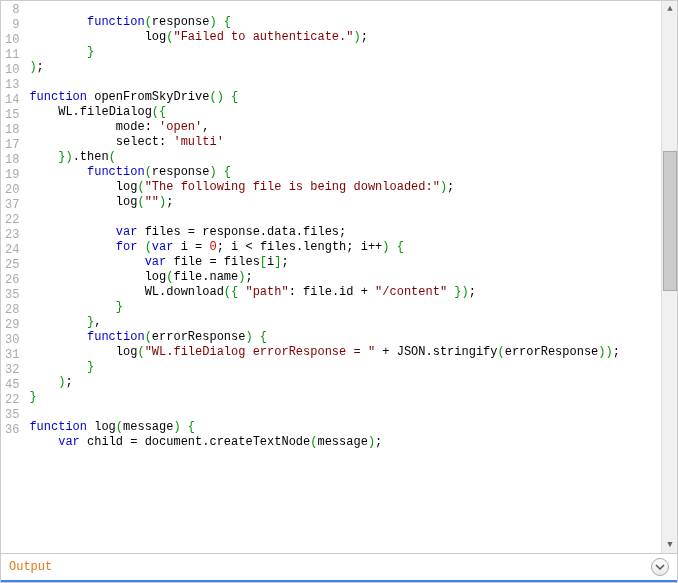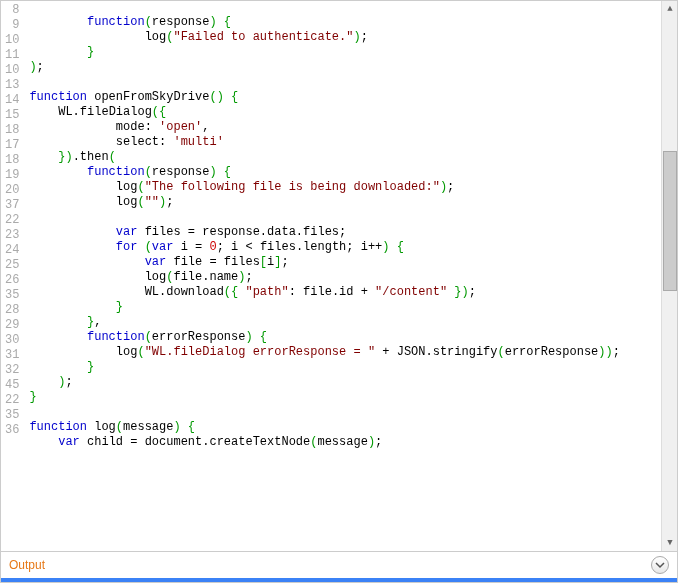--- a/index.html
+++ b/index.html
@@ -68,26 +68,26 @@
   }
   .scrollbar-thumb {
     position: absolute;
     left: 1px;
     width: 14px;
     background: #ccc;
     border: 1px solid #aaa;
   }
   .output-header {
     background: #fff;
-    border-bottom: 4px solid #3b82f6;
+    border-bottom: 2px solid #3b82f6;
     padding: 4px 8px;
     display: flex;
     justify-content: space-between;
     align-items: center;
-    font-family: Liberation Sans, sans-serif;
+    font-family: Liberation Mono, monospace;
     font-size: 12px;
   }
   .output-title {
     color: #e67817;
   }
   .collapse-btn {
     width: 18px;
     height: 18px;
     border: 1px solid #aaa;
     border-radius: 50%;

